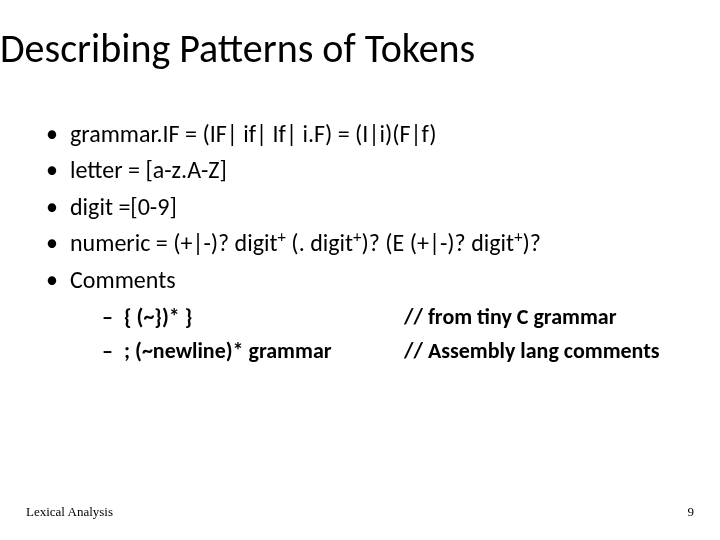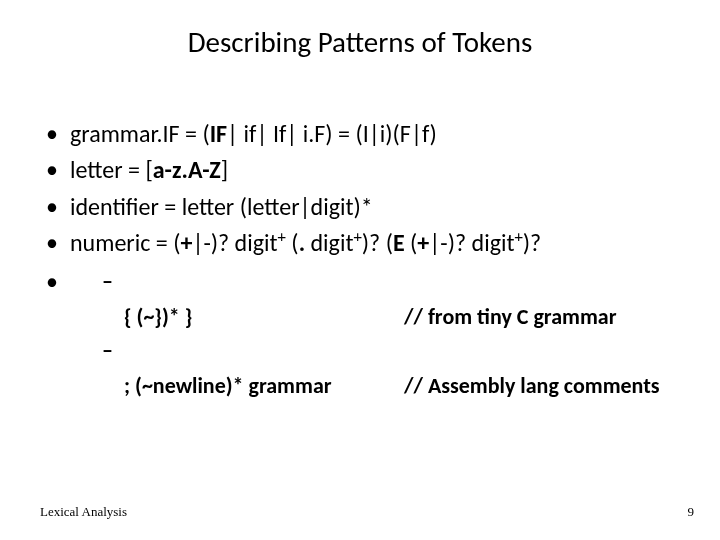--- a/index.html
+++ b/index.html
@@ -16,22 +16,22 @@
     position: relative;
     width: 720px;
     height: 540px;
     box-sizing: border-box;
   }
   .title {
     position: absolute;
     top: 24px;
     left: 0;
     width: 100%;
-    text-align: center;
-    font-size: 29px;
+    text-align: left;
+    font-size: 40px;
     font-weight: 400;
   }
   .content {
     position: absolute;
     top: 118px;
     left: 42px;
     right: 30px;
     font-size: 24px;
     line-height: 1.35;
   }
@@ -69,26 +69,25 @@
     position: absolute;
     left: 0;
     top: 0;
   }
   .sub-left {
     display: inline-block;
     width: 280px;
   }
   .sub-right {
     display: inline-block;
-    margin-top: 36px;
   }
-  .bold { font-weight: 700; }
+  .bold { font-weight: 400; }
   .footer-left {
     position: absolute;
-    left: 40px;
+    left: 26px;
     bottom: 20px;
     font-family: "Times New Roman", serif;
     font-size: 13px;
     color: #000;
   }
   .footer-right {
     position: absolute;
     right: 26px;
     bottom: 20px;
     font-family: "Times New Roman", serif;
@@ -101,23 +100,24 @@
 <body>
 
 <div class="slide">
 
   <div class="title">Describing Patterns of Tokens</div>
 
   <div class="content">
     <ul>
       <li><span>grammar.IF = (</span><span class="bold">IF</span><span>| if| If| i.F)    = (I|i)(F|f)</span></li>
       <li><span>letter = [</span><span class="bold">a-z.A-Z</span><span>]</span></li>
-      <li>identifier = letter (letter|digit)*</li>
+      <li><span>digit =[</span><span class="bold">0-9</span><span>]</span></li>
       <li><span>numeric = (</span><span class="bold">+</span><span>|-)? digit</span><sup>+</sup><span> (</span><span class="bold">.</span><span> digit</span><sup>+</sup><span>)? (</span><span class="bold">E</span><span> (</span><span class="bold">+</span><span>|-)? digit</span><sup>+</sup><span>)?</span></li>
       <li>
+        <span>Comments</span>
         <ul class="sublist">
           <li><span class="sub-left">{ (~})* }</span><span class="sub-right">// from tiny C grammar</span></li>
           <li><span class="sub-left">; (~newline)* grammar</span><span class="sub-right">// Assembly lang comments</span></li>
         </ul>
       </li>
     </ul>
   </div>
 
   <div class="footer-left">Lexical Analysis</div>
   <div class="footer-right">9</div>

